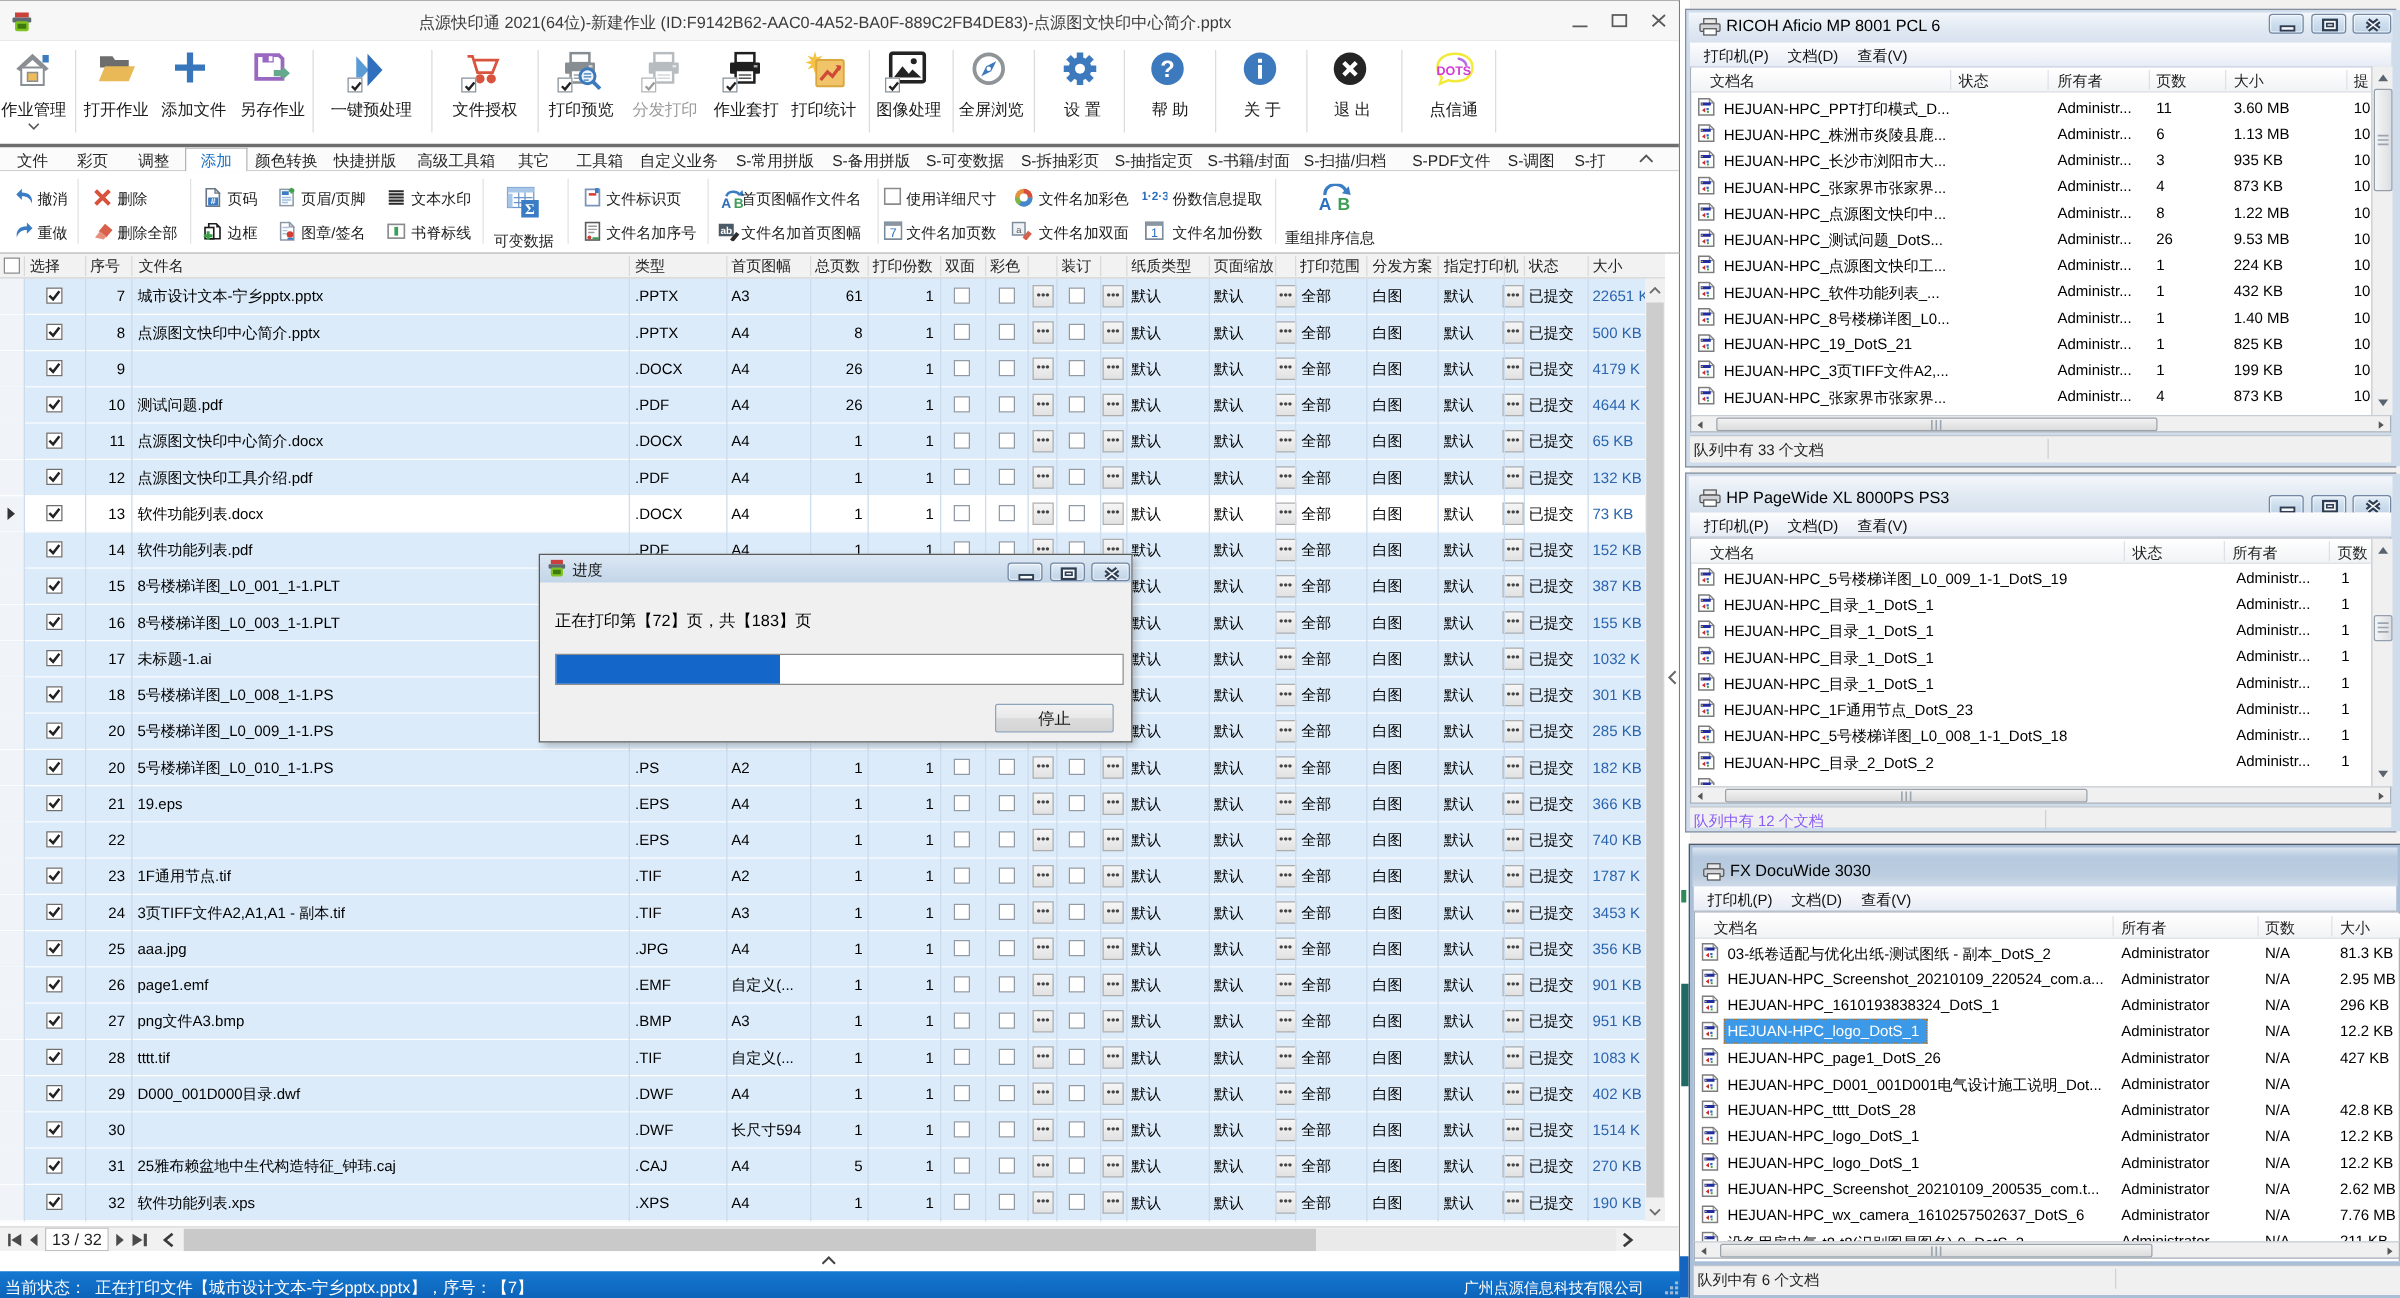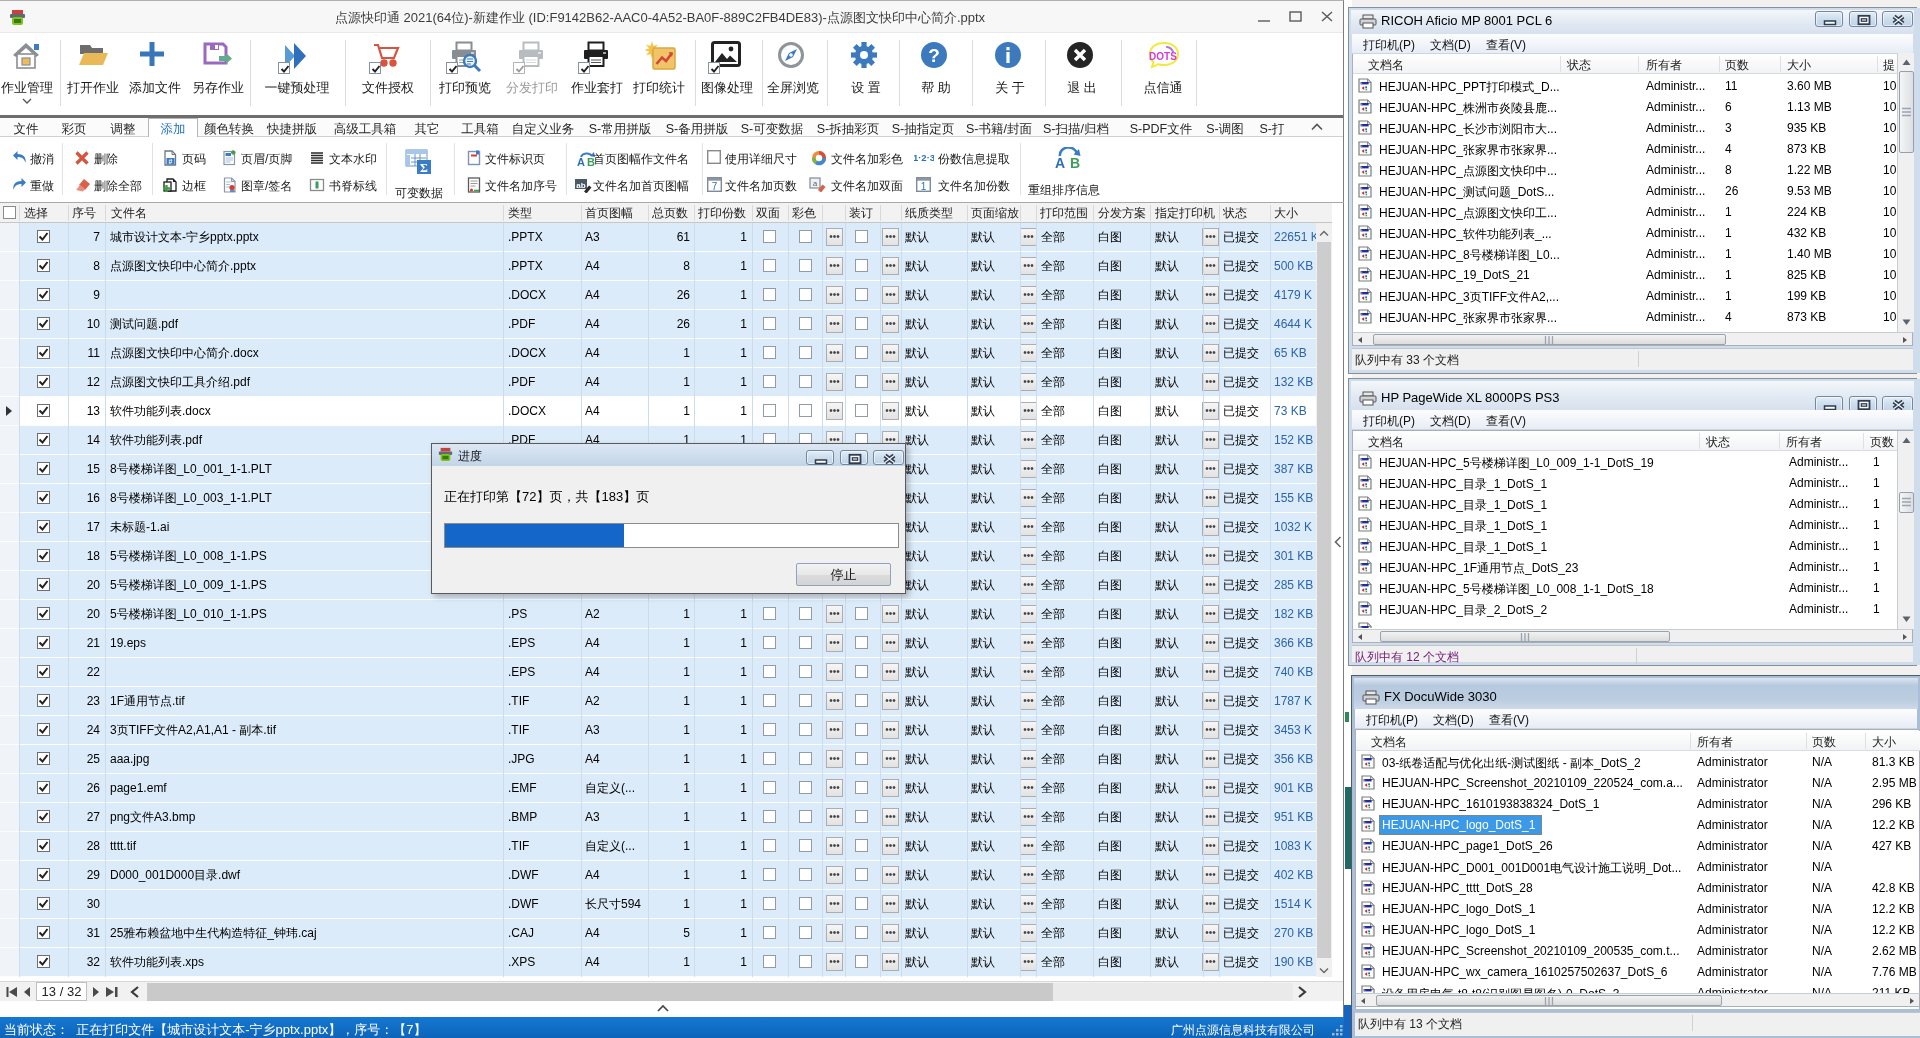--- a/index.html
+++ b/index.html
@@ -1668,21 +1668,21 @@
       </svg>
 <div class="abs" style="left:27px;top:1px;width:290px;height:11px;background:linear-gradient(#f2f2f2,#dcdcdc);border:1px solid #9aa2ac;border-radius:2px"></div>
 <svg class="abs" style="left:167px;top:3px" width="10" height="8" viewBox="0 0 10 8">
         <path d="M1.5 0 v8 M5 0 v8 M8.5 0 v8" stroke="#9aa5b0" stroke-width="1.3"></path>
       </svg>
 <svg class="abs" style="right:4px;top:3px" width="6" height="8" viewBox="0 0 6 8">
         <path d="M1 1 L5 4 L1 7 Z" fill="#555"></path>
       </svg>
 </div>
 <div class="abs" style="left:3px;top:266px;right:3px;bottom:3px;background:#f0f0f0;border-top:1px solid #bfc5cc">
-<div class="abs" style="left:3px;top:3px;font-size:12px;color:#701a75;white-space:nowrap">队列中有 12 个文档</div>
+<div class="abs" style="left:3px;top:3px;font-size:12px;color:#8b5cf6;white-space:nowrap">队列中有 12 个文档</div>
 <div class="abs" style="left:284px;top:2px;width:1px;height:16px;background:#d0d0d0"></div>
 </div>
 </div>
 <div class="qwin" style="left:1351px;top:675px;width:570px;height:365px;border:1px solid #515a64;background:#aabfd7">
 <div class="abs" style="left:2px;top:2px;right:2px;height:31px;background:linear-gradient(180deg,#dbe5f0 0%,#b6c9de 25%,#bbcde0 70%,#cdd9e8 100%)"></div>
 <svg class="abs" style="left:10px;top:14px" width="18" height="15" viewBox="0 0 18 15">
 <rect x="4" y="1" width="10" height="4" fill="#e8e8e8" stroke="#555" stroke-width="1"></rect>
 <rect x="1" y="5" width="16" height="6" rx="1" fill="#d0d4d8" stroke="#555" stroke-width="1"></rect>
 <rect x="4" y="9" width="10" height="5" fill="#fff" stroke="#555" stroke-width="1"></rect>
     </svg>
@@ -1888,21 +1888,21 @@
       </svg>
 <div class="abs" style="left:20px;top:1px;width:346px;height:11px;background:linear-gradient(#f2f2f2,#dcdcdc);border:1px solid #9aa2ac;border-radius:2px"></div>
 <svg class="abs" style="left:188px;top:3px" width="10" height="8" viewBox="0 0 10 8">
         <path d="M1.5 0 v8 M5 0 v8 M8.5 0 v8" stroke="#9aa5b0" stroke-width="1.3"></path>
       </svg>
 <svg class="abs" style="right:4px;top:3px" width="6" height="8" viewBox="0 0 6 8">
         <path d="M1 1 L5 4 L1 7 Z" fill="#555"></path>
       </svg>
 </div>
 <div class="abs" style="left:3px;top:336px;right:0px;bottom:3px;background:#f0f0f0;border-top:1px solid #bfc5cc">
-<div class="abs" style="left:3px;top:3px;font-size:12px;color:#222;white-space:nowrap">队列中有 13 个文档</div>
+<div class="abs" style="left:3px;top:3px;font-size:12px;color:#222;white-space:nowrap">队列中有 6 个文档</div>
 <div class="abs" style="left:337px;top:2px;width:1px;height:16px;background:#d0d0d0"></div>
 </div>
 </div>
 <div class="abs" style="left:1916px;top:8px;width:4px;height:365px;background:#cfdcec"></div>
 <div class="abs" style="left:1916px;top:379px;width:4px;height:286px;background:#cfdcec"></div>
 <div class="abs" style="left:431px;top:443px;width:475px;height:151px;background:#f0f0f0;border:1px solid #5a5a5a;box-shadow:3px 3px 6px rgba(0,0,0,0.25)">
 <div class="abs" style="left:0;top:0;right:0;height:22px;background:linear-gradient(#dce7f3,#c2d5e8)">
 <svg class="abs" style="left:6px;top:3px" width="15" height="15" viewBox="0 0 17 17">
 <rect x="3" y="1" width="11" height="4" fill="#c9413a"></rect>
         <rect x="1" y="5" width="15" height="4" rx="1" fill="#5d6a72"></rect>

